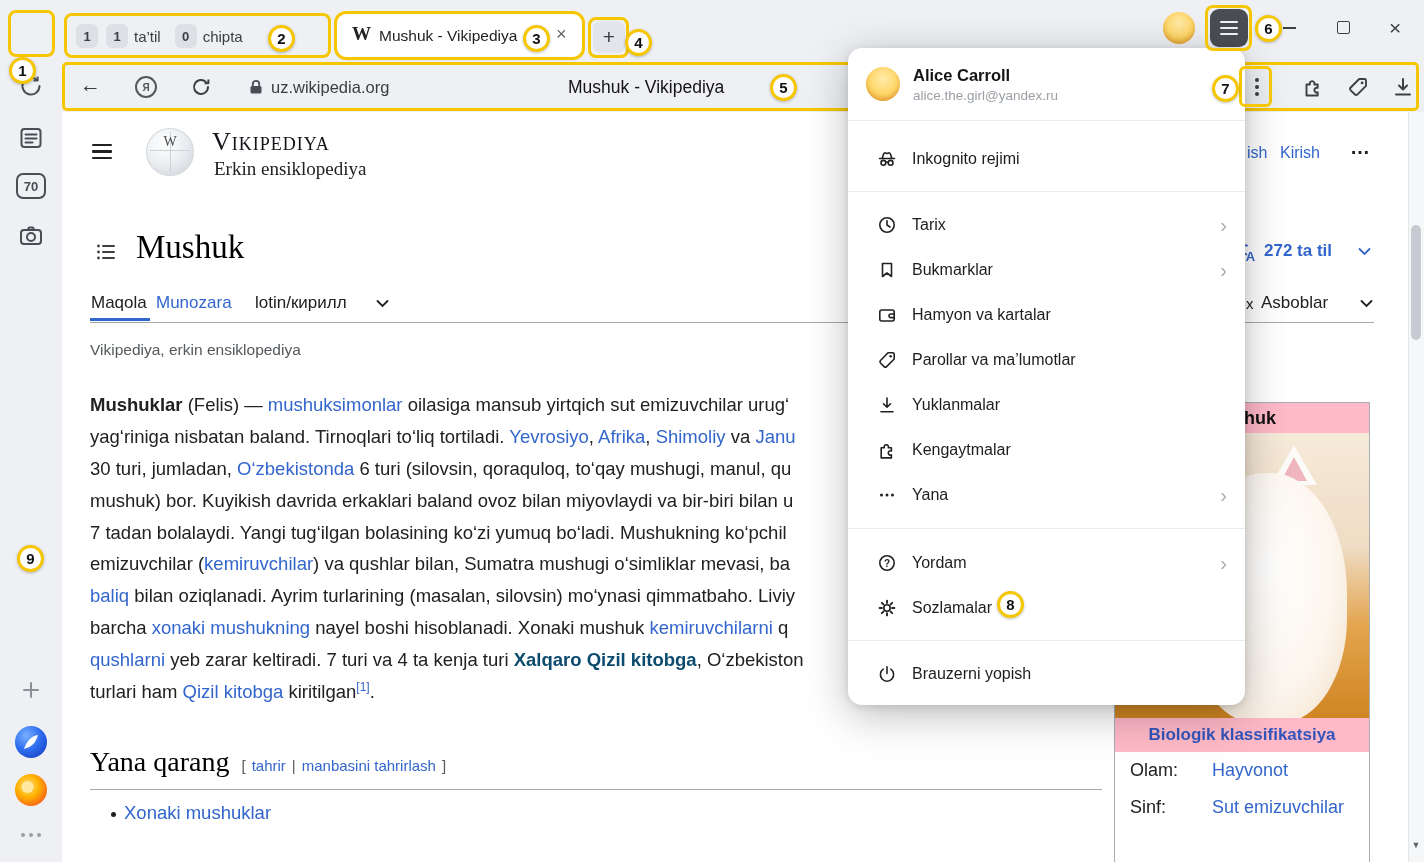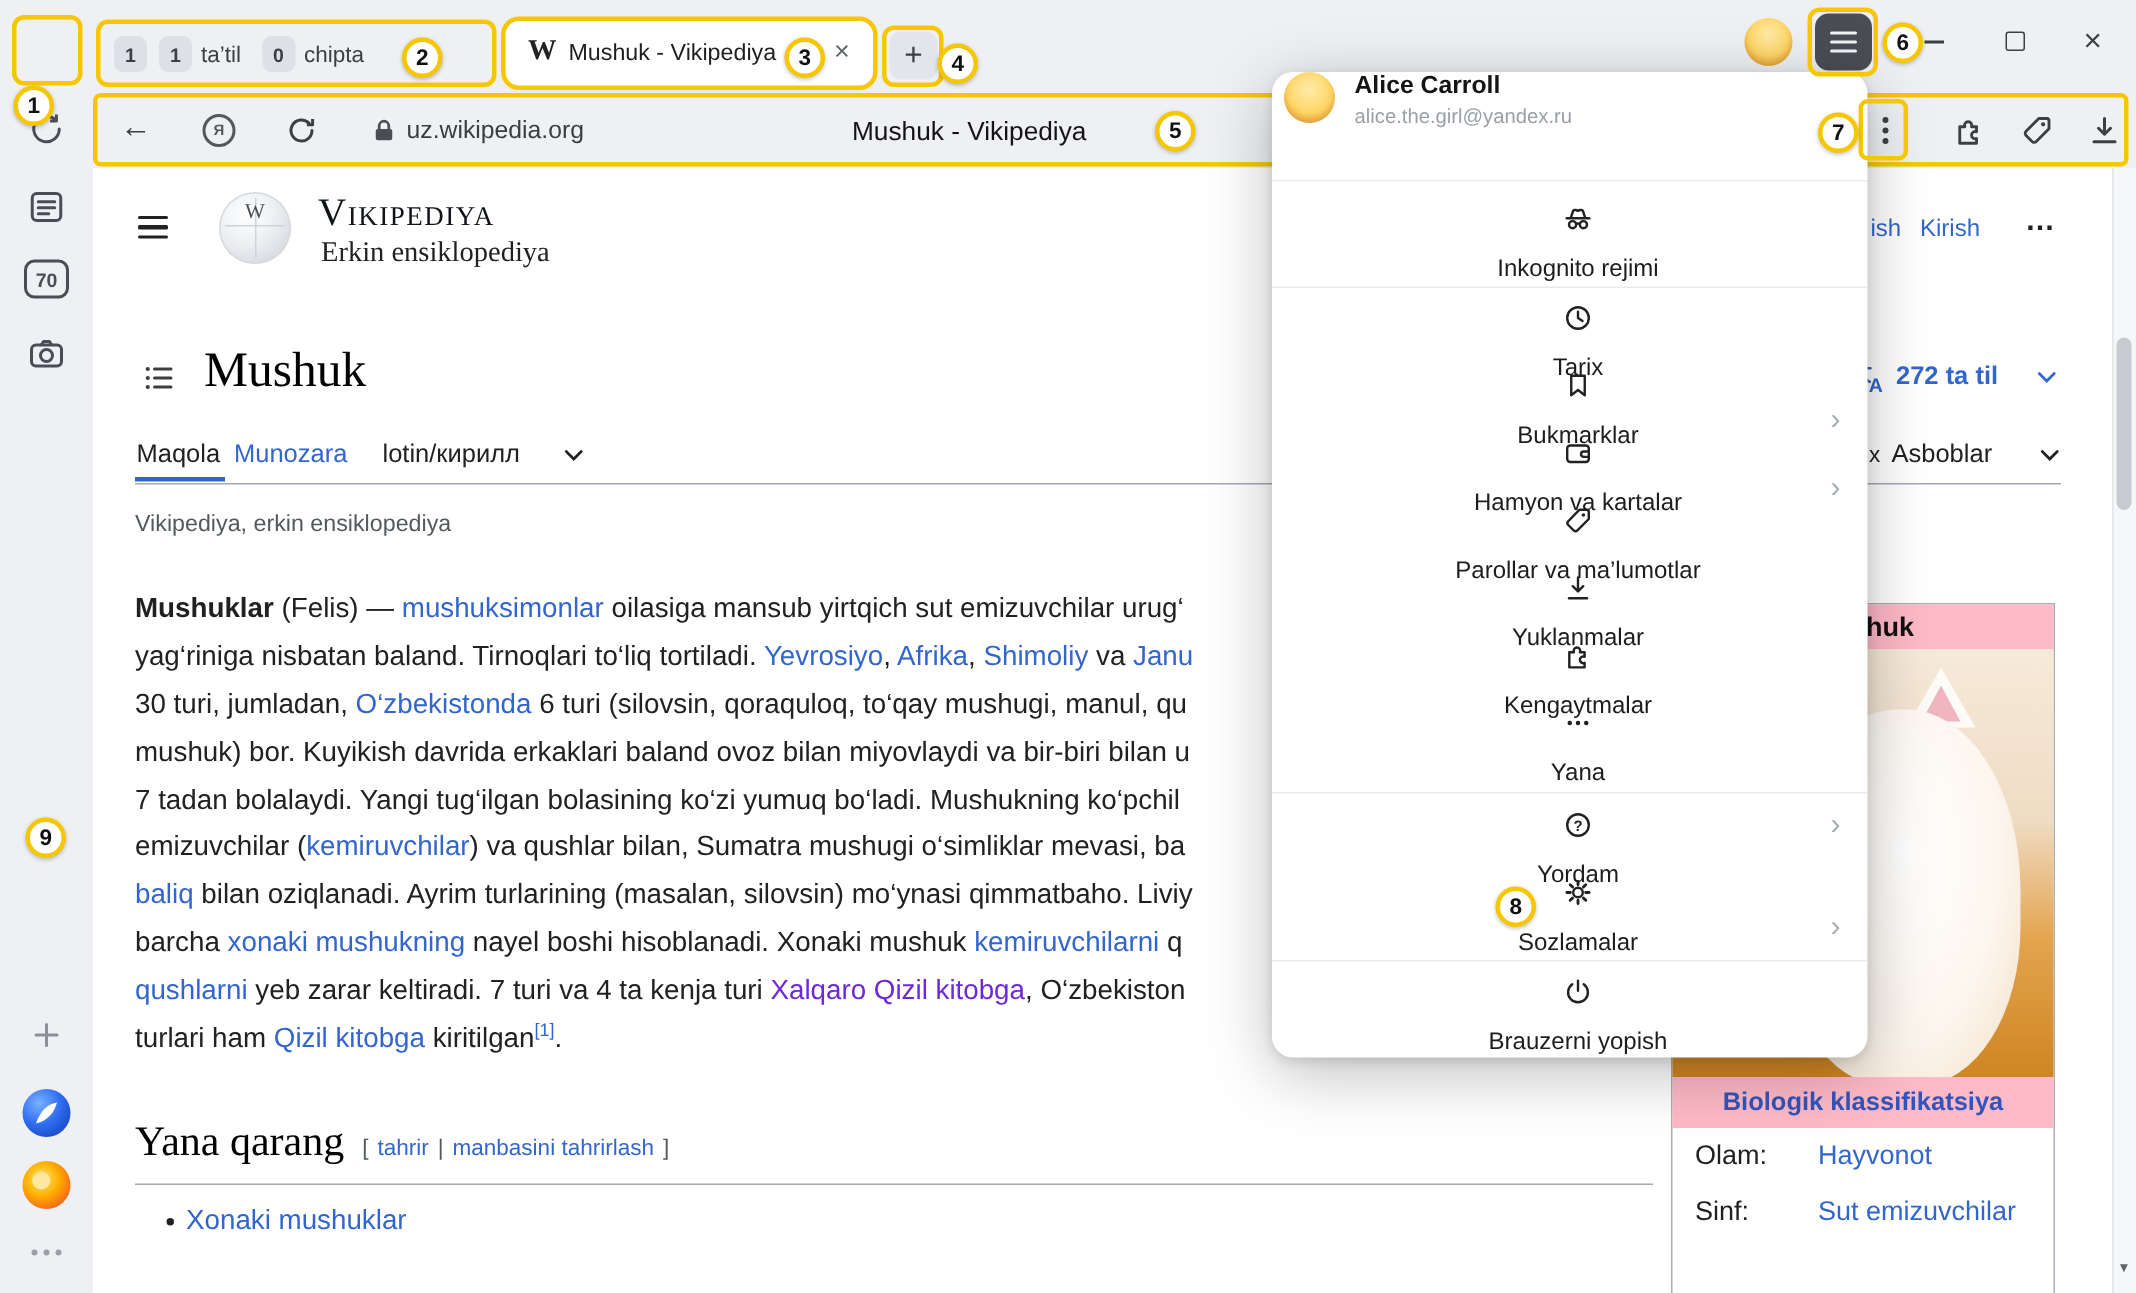--- a/index.html
+++ b/index.html
@@ -13,33 +13,33 @@
   .callout{position:absolute;width:27px;height:27px;border-radius:50%;background:#fff;border:3px solid #f6c700;display:flex;align-items:center;justify-content:center;font-weight:700;font-size:15px;color:#111;z-index:70;box-shadow:0 1px 3px rgba(0,0,0,.25);}
   
   .badge{display:inline-flex;align-items:center;justify-content:center;height:24px;min-width:22px;padding:0 5px;background:#dde0e5;border-radius:6px;font-size:13px;font-weight:700;color:#3c4043;}
   .tab-label{font-size:15px;color:#3c4043;}
   .active-tab{position:absolute;left:337px;top:13px;width:246px;height:46px;background:#fff;border-radius:10px;box-shadow:0 1px 3px rgba(0,0,0,.08);z-index:6;}
   .menu-btn{position:absolute;left:1210px;top:9px;width:38px;height:38px;background:#4a4e54;border-radius:9px;display:flex;flex-direction:column;align-items:center;justify-content:center;gap:4px;z-index:6;}
   .menu-btn i{display:block;width:18px;height:2px;background:#f2f3f4;border-radius:1px;}
   .avatar{border-radius:50%;background:radial-gradient(circle at 50% 35%,#ffeaa9 0%,#ffd766 55%,#f0a93c 100%);box-shadow:inset 0 -3px 5px rgba(190,110,20,.35);}
   
   .dd{position:absolute;left:848px;top:48px;width:397px;height:657px;background:#fff;border-radius:14px;box-shadow:0 10px 44px rgba(0,0,0,.26),0 2px 8px rgba(0,0,0,.12);z-index:50;}
-  .dd-header{height:72px;display:flex;align-items:flex-start;gap:13px;padding:0 8px;}
+  .dd-header{height:72px;display:flex;align-items:center;gap:13px;padding:0 18px;}
   .dd-name{font-size:16.5px;font-weight:700;color:#141517;}
   .dd-email{font-size:13.5px;color:#9aa0a6;margin-top:3px;}
   .dd-sec{border-top:1px solid #e9eaec;}
   .sec-a{padding:15px 0 10px;} .sec-b{padding:10px 0 11px;} .sec-c{padding:11px 0 10px;} .sec-d{padding:10px 0 13px;}
-  .dd-row{height:45px;display:flex;align-items:center;gap:15px;padding:0 18px 0 29px;font-size:16px;color:#1c1d1f;flex-direction:column;}
+  .dd-row{height:45px;display:flex;align-items:center;gap:15px;padding:0 18px 0 29px;font-size:16px;color:#1c1d1f;}
   .dd-chevron{margin-left:auto;color:#a8adb4;font-size:20px;line-height:1;}
   .ico{display:inline-flex;align-items:center;justify-content:center;flex:0 0 auto;}
   
   .a-line{white-space:nowrap;height:31.9px;line-height:31.9px;font-size:18.5px;color:#202122;}
   .seg-b{font-weight:700;}
   .seg-l{color:#3366cc;}
-  .seg-r{color:#6d28d9;}
+  .seg-r{color:#0c4a6e;font-weight:bold;}
   .seg-sup{color:#3366cc;font-size:12px;line-height:0;}
   .wlogo{width:48px;height:48px;border-radius:50%;background:radial-gradient(circle at 38% 32%,#fff 0%,#eceff2 45%,#c9ced4 100%);box-shadow:inset 0 0 0 1px #d7dadd;position:relative;}
   .wlogo .vline{position:absolute;left:50%;top:4px;bottom:4px;width:1px;background:#cfd3d8;}
   .wlogo .hline{position:absolute;top:46%;left:4px;right:4px;height:1px;background:#cfd3d8;}
   .wlogo .wchar{position:absolute;left:0;right:0;top:6px;text-align:center;font-family:"Liberation Serif",serif;font-size:14px;color:#4a4d51;}
   .wham i{display:block;width:20px;height:2.4px;background:#202122;border-radius:1px;margin:4px 0;}
   .ibx{position:absolute;left:1114px;top:402px;width:256px;height:462px;background:#fff;border:1px solid #a8aeb6;z-index:5;font-size:18px;}
   .ibx-bar{height:30px;background:#ffb9c7;display:flex;align-items:center;justify-content:center;font-weight:700;color:#111;}
   .ibx-img{position:relative;height:285px;background:linear-gradient(180deg,#f6ead9 0%,#efdcc4 40%,#e3a44e 68%,#cf8522 100%);overflow:hidden;}
   .cat-ear{position:absolute;right:52px;top:12px;width:0;height:0;border-left:23px solid transparent;border-right:23px solid transparent;border-bottom:40px solid #fdfbf8;}

